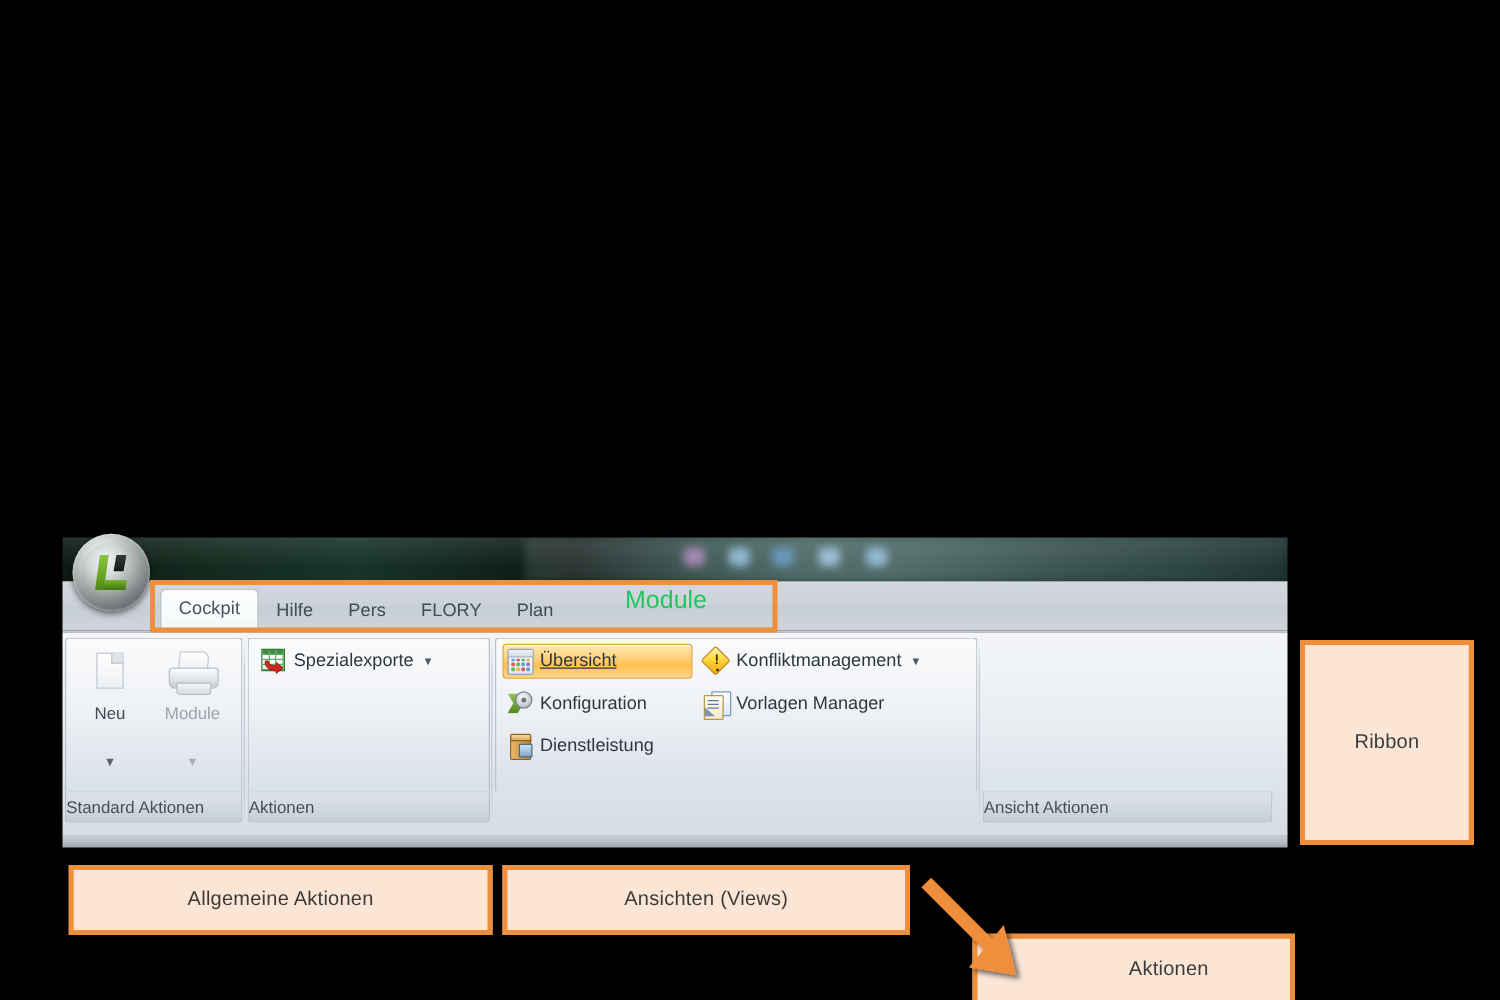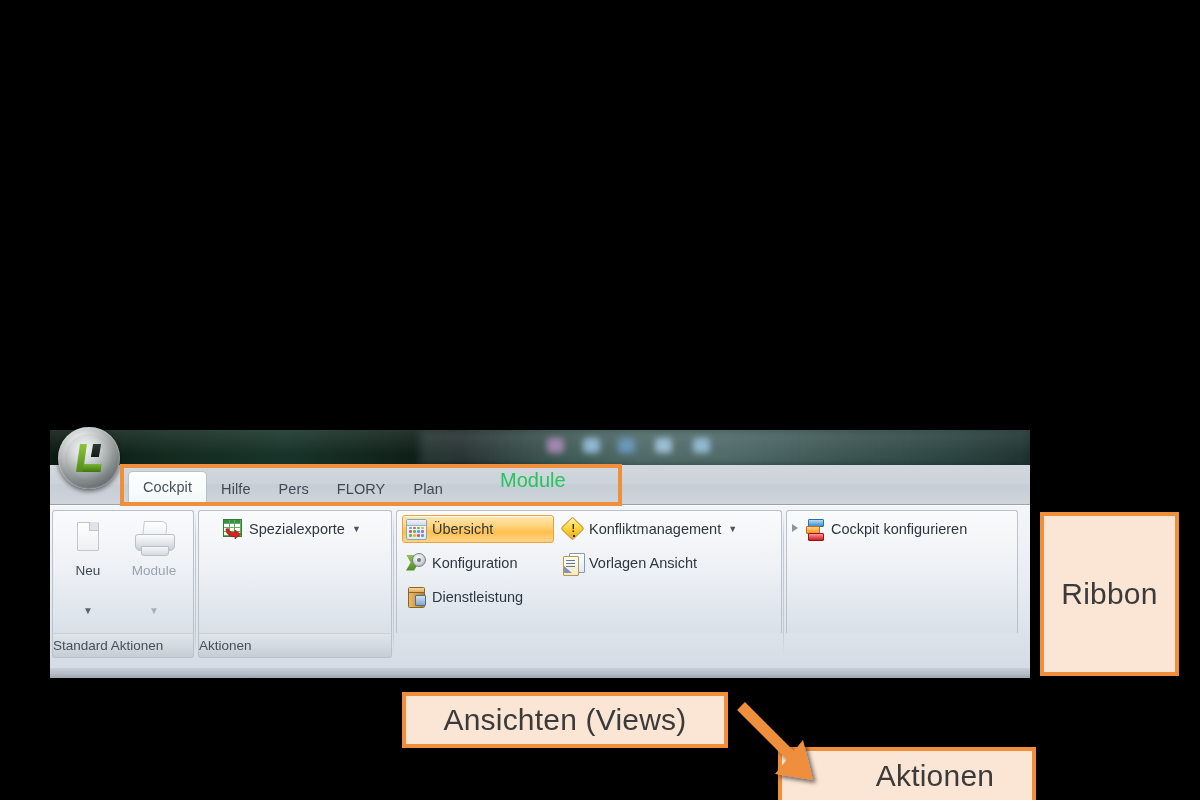--- a/index.html
+++ b/index.html
@@ -265,20 +265,21 @@
     padding: 0 5px 0 3px;
     box-sizing: border-box;
     white-space: nowrap;
     border: 1px solid transparent;
     border-radius: 3px;
   }
   .smallbtn.selected {
     background: linear-gradient(to bottom, #ffe8b4 0%, #ffd27a 40%, #ffc04e 62%, #ffd58a 100%);
     border: 1px solid #e8a33d;
     box-shadow: inset 0 1px 0 rgba(255,255,255,0.8);
+    text-decoration: underline;
   }
   .smallbtn .lbl { margin-left: 5px; }
   .smallbtn .dd {
     margin-left: 7px;
     font-size: 9px;
     color: #4a5561;
   }
   .ico {
     position: relative;
     width: 21px;
@@ -408,21 +409,21 @@
   
   .callout {
     position: absolute;
     background: #fbe6d6;
     border: 4px solid #ef8f3c;
     box-sizing: border-box;
     display: flex;
     align-items: center;
     justify-content: center;
     color: #3b3b3b;
-    font-size: 30px;
+    font-size: 16px;
     letter-spacing: 0.2px;
     z-index: 20;
   }
   .hl-box {
     position: absolute;
     border: 4px solid #ef8f3c;
     box-sizing: border-box;
     background: transparent;
     z-index: 14;
   }
@@ -521,21 +522,21 @@
             <div class="arrow">▼</div>
           </div>
 
         </div>
         <div class="group-label">Standard Aktionen</div>
       </div>
 
       <div class="group" style="left:148px; width:194px;">
         <div class="group-body">
 
-          <div class="smallbtn" style="left:20px; top:4px;">
+          <div class="smallbtn" style="left:6px; top:4px;">
             <span class="ico ico-xls">
               <span class="grid">
                 <i></i>
                   <i></i>
                   <i></i>
                   <i></i>
                   <i></i>
                   <i></i>
                   <i></i>
                   <i></i>
@@ -600,63 +601,54 @@
           <div class="smallbtn" style="left:162px; top:38px;">
             <span class="ico ico-doc">
               <span class="back"></span>
               <span class="front">
                 <i style="top:3px"></i>
                   <i style="top:6px"></i>
                   <i style="top:9px"></i>
               </span>
               <span class="tri"></span>
             </span>
-            <span class="lbl">Vorlagen Ansicht</span>
+            <span class="lbl">Vorlagen Manager</span>
           </div>
 
           <div class="smallbtn" style="left:5px; top:72px;">
             <span class="ico ico-box">
               <span class="cube"></span>
               <span class="lid"></span>
               <span class="mark"></span>
             </span>
             <span class="lbl">Dienstleistung</span>
           </div>
 
         </div>
       </div>
 
       <div class="group" style="left:736px; width:232px;">
-        <div class="group-body">
-
-          <div class="smallbtn" style="left:4px; top:4px; padding-left:13px;">
-            <span class="tri-right"></span>
-            <span class="ico ico-cockpit">
-              <span class="b1"></span>
-                <span class="b2"></span>
-                <span class="b3"></span>
-            </span>
-            <span class="lbl">Cockpit konfigurieren</span>
-          </div>
-
-        </div>
+        <div class="group-label">Ansicht Aktionen</div>
       </div>
 
     </div>
 
     <div class="ribbon-bottom-edge"></div>
   </div>
 
   <div class="hl-box" style="left:120px; top:464px; width:502px; height:42px;"></div>
   <div class="module-label" style="left:500px; top:469px;">Module</div>
 
   <div class="callout" style="left:1040px; top:512px; width:139px; height:164px;">
     <span>Ribbon</span>
   </div>
 
+  <div class="callout" style="left:55px; top:692px; width:339px; height:56px;">
+    <span>Allgemeine Aktionen</span>
+  </div>
 
   <div class="callout" style="left:402px; top:692px; width:326px; height:56px;">
     <span>Ansichten (Views)</span>
   </div>
 
   <div class="callout" style="left:778px; top:747px; width:258px; height:58px;">
     <span style="margin-left:56px;">Aktionen</span>
   </div>
 
   <svg id="arrow-svg" viewBox="0 0 110 95">

